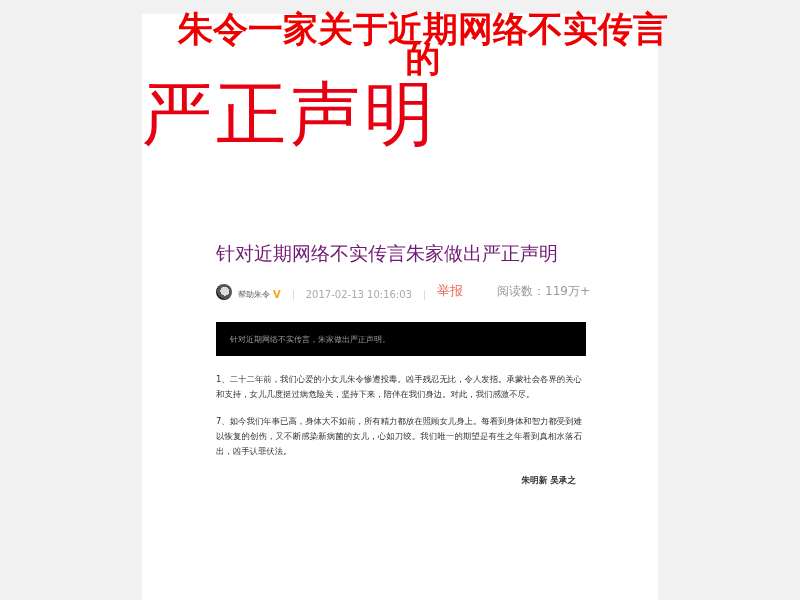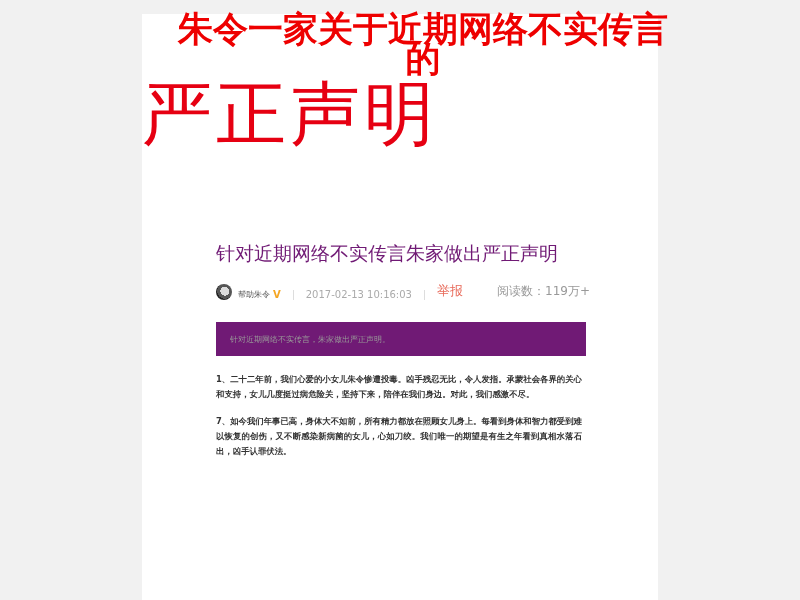--- a/index.html
+++ b/index.html
@@ -41,26 +41,26 @@
       background: radial-gradient(circle at 55% 45%, #dcdcdc 0 35%, #555 36% 60%, #222 61%);
       margin-right: 6px;
     }
     .author { color: #555555; font-size: 8px; }
     .vip-icon { color: #f5a623; font-weight: bold; font-size: 10px; margin-left: 3px; }
     .divider { width: 1px; height: 10px; background: #dddddd; margin: 0 12px; }
     .timestamp { color: #aaaaaa; font-size: 10px; }
     .report-link { color: #e86a5a; font-size: 13px; }
     .read-count { position: absolute; right: -4px; color: #999999; font-size: 12px; }
     .summary-box {
-      margin-top: 22px; background: #701a75; height: 34px;
+      margin-top: 22px; background: #000000; height: 34px;
       display: flex; align-items: center; padding-left: 14px;
       font-size: 8px; color: #999999; width: 356px;
     }
     .paragraph {
-      font-size: 8.4px; color: #333333; line-height: 15px; font-weight: bold;
+      font-size: 8.4px; color: #333333; line-height: 15px; font-weight: normal;
       margin-top: 12px; width: 366px; text-align: justify;
     }
     .paragraph.first { margin-top: 16px; }
     .signature {
       text-align: right; font-size: 8.6px; color: #333; font-weight: bold;
       margin-top: 16px; padding-right: 10px;
     }
   </style>
 </head>
 <body>
@@ -83,15 +83,16 @@
       <span class="read-count">阅读数：119万+</span>
     </div>
 
     <div class="summary-box">
       <span>针对近期网络不实传言，朱家做出严正声明。</span>
     </div>
 
     <p class="paragraph first">1、二十二年前，我们心爱的小女儿朱令惨遭投毒。凶手残忍无比，令人发指。承蒙社会各界的关心和支持，女儿几度挺过病危险关，坚持下来，陪伴在我们身边。对此，我们感激不尽。</p>
     <p class="paragraph">7、如今我们年事已高，身体大不如前，所有精力都放在照顾女儿身上。每看到身体和智力都受到难以恢复的创伤，又不断感染新病菌的女儿，心如刀绞。我们唯一的期望是有生之年看到真相水落石出，凶手认罪伏法。</p>
 
+    <div class="signature">朱明新 吴承之</div>
 
   </div>
 </div>
 
 </body></html>

